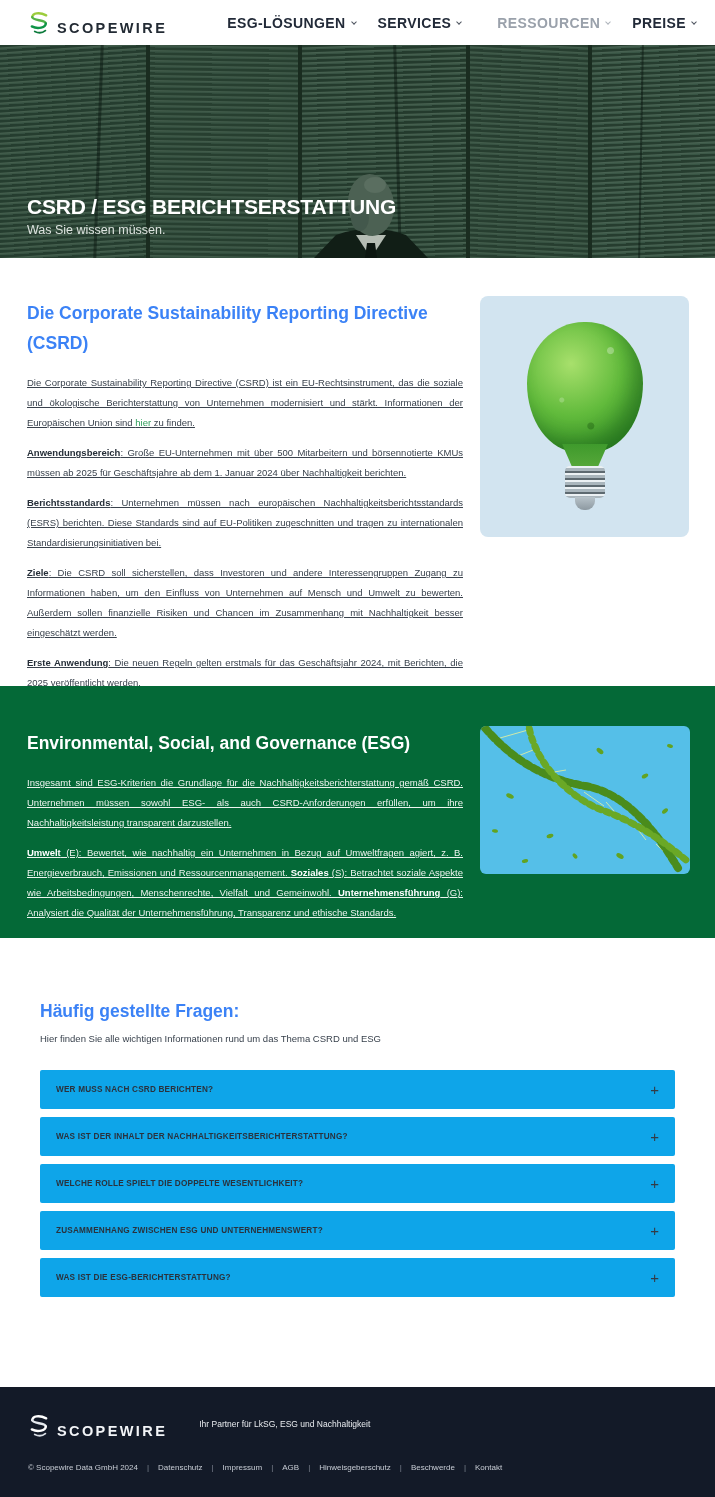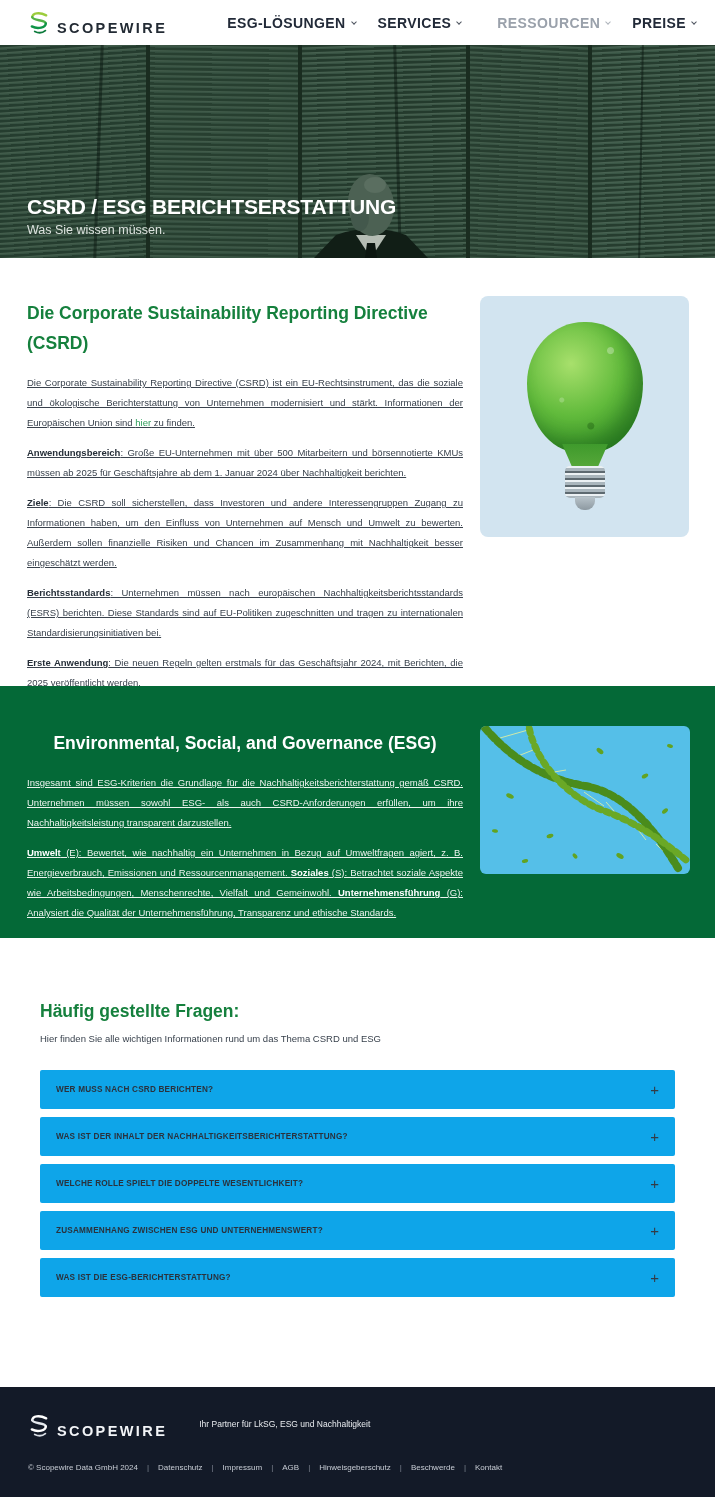--- a/index.html
+++ b/index.html
@@ -30,21 +30,21 @@
   .crack.c2 { left:396px; transform:rotate(-1.5deg); }
   .crack.c3 { left:640px; transform:rotate(1deg); width:2px; }
   .hero-figure { position:absolute; left:296px; top:128px; width:150px; height:85px; }
   .hero::after { content:""; position:absolute; inset:0; background:rgba(15,30,22,.20); }
   .hero-text { position:absolute; left:27px; top:150px; z-index:2; }
   .hero-title { color:#fff; font-size:21px; font-weight:700; letter-spacing:-.2px; }
   .hero-sub { color:#dde3df; font-size:12.5px; margin-top:4px; font-weight:400; }
 
   
   .csrd-section { position:relative; height:428px; padding:40px 27px 0; background:#fff; }
-  .section-heading { font-size:17.5px; line-height:30px; font-weight:700; color:#15803d; }
+  .section-heading { font-size:17.5px; line-height:30px; font-weight:700; color:#3b82f6; }
   .text-col { width:436px; }
   .body-p { font-size:9.5px; line-height:20px; text-align:justify; color:#39424d; margin-top:10px;text-decoration:underline; }
   .body-p strong { color:#262f39; }
   .body-p.first { margin-top:15px; }
   .inline-link { color:#2e9e5b; text-decoration:none; cursor:pointer; }
   .full-p { width:661px; }
 
   .img-card { position:absolute; border-radius:8px; overflow:hidden; }
   .img-bulb { top:38px; right:26px; width:209px; height:241px; background:#d2e4f0; }
   .globe { position:absolute; left:47px; top:26px; width:116px; height:130px;
@@ -54,21 +54,21 @@
       radial-gradient(circle at 55% 80%, rgba(20,80,10,.35) 0 3px, rgba(20,80,10,0) 4px),
       radial-gradient(circle at 38% 32%, #a8e06c, #62bb3c 45%, #379427 78%, #2b7d20);
     border-radius:50% 50% 44% 44% / 48% 48% 54% 54%;
     box-shadow:inset -10px -12px 18px rgba(10,60,15,.30); }
   .neck { position:absolute; left:79px; top:148px; width:52px; height:24px; background:linear-gradient(#3f9a2c,#57a83a); clip-path:polygon(6% 0, 94% 0, 74% 100%, 26% 100%); }
   .screw { position:absolute; left:85px; top:170px; width:40px; height:32px; background:repeating-linear-gradient(180deg, #ecf1f4 0 2px, #aab6bd 2px 5px, #5d6970 5px 7px); border-radius:5px; }
   .bulb-tip { position:absolute; left:95px; top:201px; width:20px; height:13px; background:linear-gradient(#b7c2c9,#8d99a1); border-radius:0 0 9px 9px; }
 
   
   .esg-section { position:relative; height:252px; padding:42px 27px 0; background:#046937; }
-  .esg-section .section-heading { color:#fff;text-align:center; }
+  .esg-section .section-heading { color:#fff; }
   .esg-section .body-p { color:#eef4ef; }
   .esg-section .body-p strong { color:#fff; }
   .img-dna { top:40px; right:25px; width:210px; height:148px; background:#55bfe8; border-radius:6px; }
 
   
   .faq-section { height:449px; padding:58px 40px 0; background:#fff; }
   .faq-sub { font-size:9.5px; color:#39424d; margin-top:7px; }
   .faq-list { margin-top:26px; }
   .faq-item { height:39px; background:#0ea5e9; border-radius:2px; margin-bottom:8px; display:flex; align-items:center; justify-content:space-between; padding:0 16px; cursor:pointer; }
   .faq-q { font-size:8.2px; font-weight:700; letter-spacing:.2px; color:#2a323d; }
@@ -149,22 +149,22 @@
     <h1 class="hero-title">CSRD / ESG BERICHTSERSTATTUNG</h1>
     <p class="hero-sub">Was Sie wissen müssen.</p>
   </div>
 </section>
 
 <section class="csrd-section">
   <div class="text-col">
     <h2 class="section-heading">Die Corporate Sustainability Reporting Directive (CSRD)</h2>
     <p class="body-p first"><span>Die Corporate Sustainability Reporting Directive (CSRD) ist ein EU-Rechtsinstrument, das die soziale und ökologische Berichterstattung von Unternehmen modernisiert und stärkt. Informationen der Europäischen Union sind </span><a class="inline-link">hier</a><span> zu finden.</span></p>
     <p class="body-p"><strong>Anwendungsbereich</strong><span>: Große EU-Unternehmen mit über 500 Mitarbeitern und börsennotierte KMUs müssen ab 2025 für Geschäftsjahre ab dem 1. Januar 2024 über Nachhaltigkeit berichten.</span></p>
+    <p class="body-p"><strong>Berichtsstandards</strong><span>: Unternehmen müssen nach europäischen Nachhaltigkeitsberichtsstandards (ESRS) berichten. Diese Standards sind auf EU-Politiken zugeschnitten und tragen zu internationalen Standardisierungsinitiativen bei.</span></p>
     <p class="body-p"><strong>Ziele</strong><span>: Die CSRD soll sicherstellen, dass Investoren und andere Interessengruppen Zugang zu Informationen haben, um den Einfluss von Unternehmen auf Mensch und Umwelt zu bewerten. Außerdem sollen finanzielle Risiken und Chancen im Zusammenhang mit Nachhaltigkeit besser eingeschätzt werden.</span></p>
-    <p class="body-p"><strong>Berichtsstandards</strong><span>: Unternehmen müssen nach europäischen Nachhaltigkeitsberichtsstandards (ESRS) berichten. Diese Standards sind auf EU-Politiken zugeschnitten und tragen zu internationalen Standardisierungsinitiativen bei.</span></p>
     <p class="body-p"><strong>Erste Anwendung</strong><span>: Die neuen Regeln gelten erstmals für das Geschäftsjahr 2024, mit Berichten, die 2025 veröffentlicht werden.</span></p>
   </div>
   <p class="body-p full-p" style="margin-top:13px;"><strong>Allgemeine Informationen:</strong><span> ESG (Environmental, Social, and Governance) und CSRD (Corporate Sustainability Reporting Directive) sind eng miteinander verbunden, aber sie haben unterschiedliche Schwerpunkte.</span></p>
 
   <div class="img-card img-bulb">
     <div class="globe"></div>
     <div class="neck"></div>
     <div class="screw"></div>
     <div class="bulb-tip"></div>
   </div>

